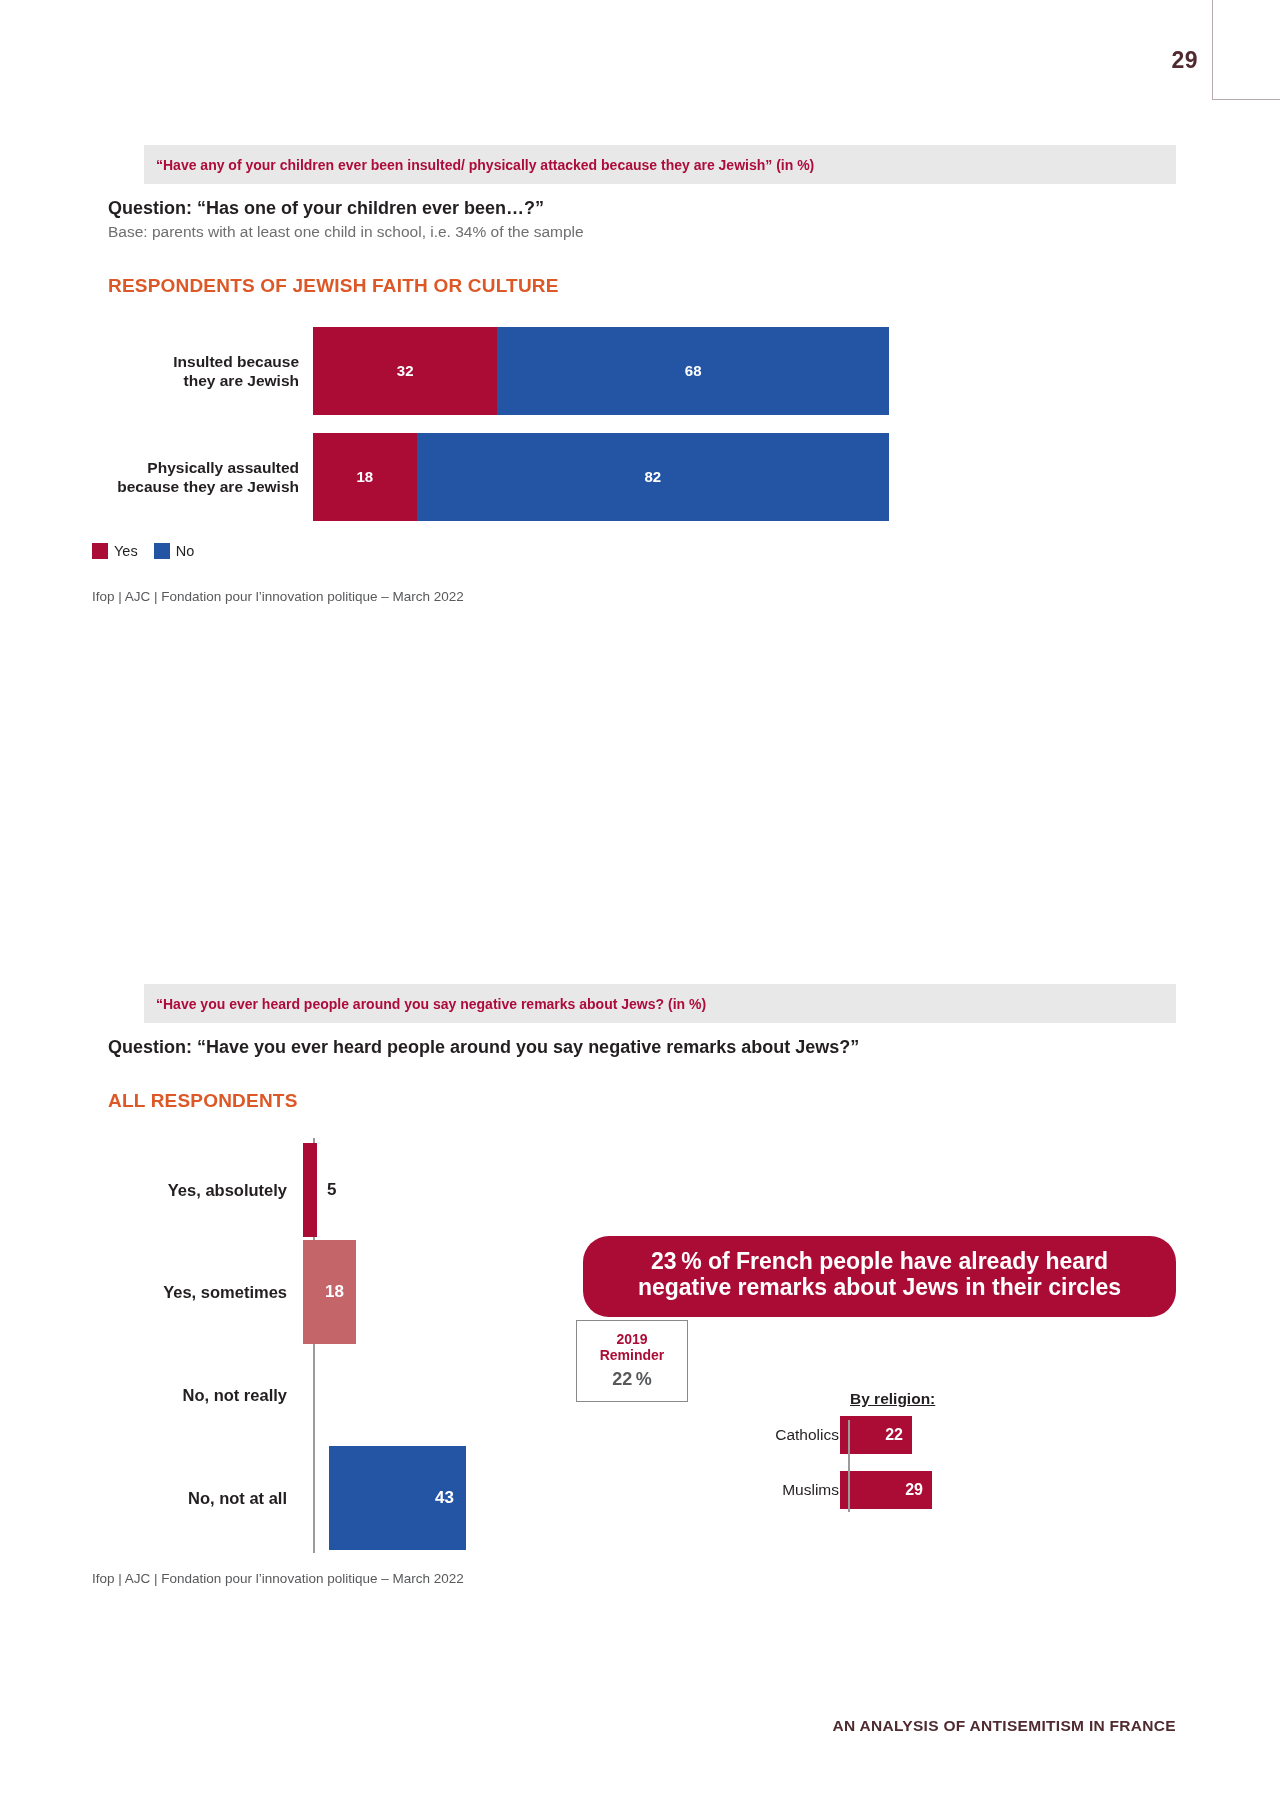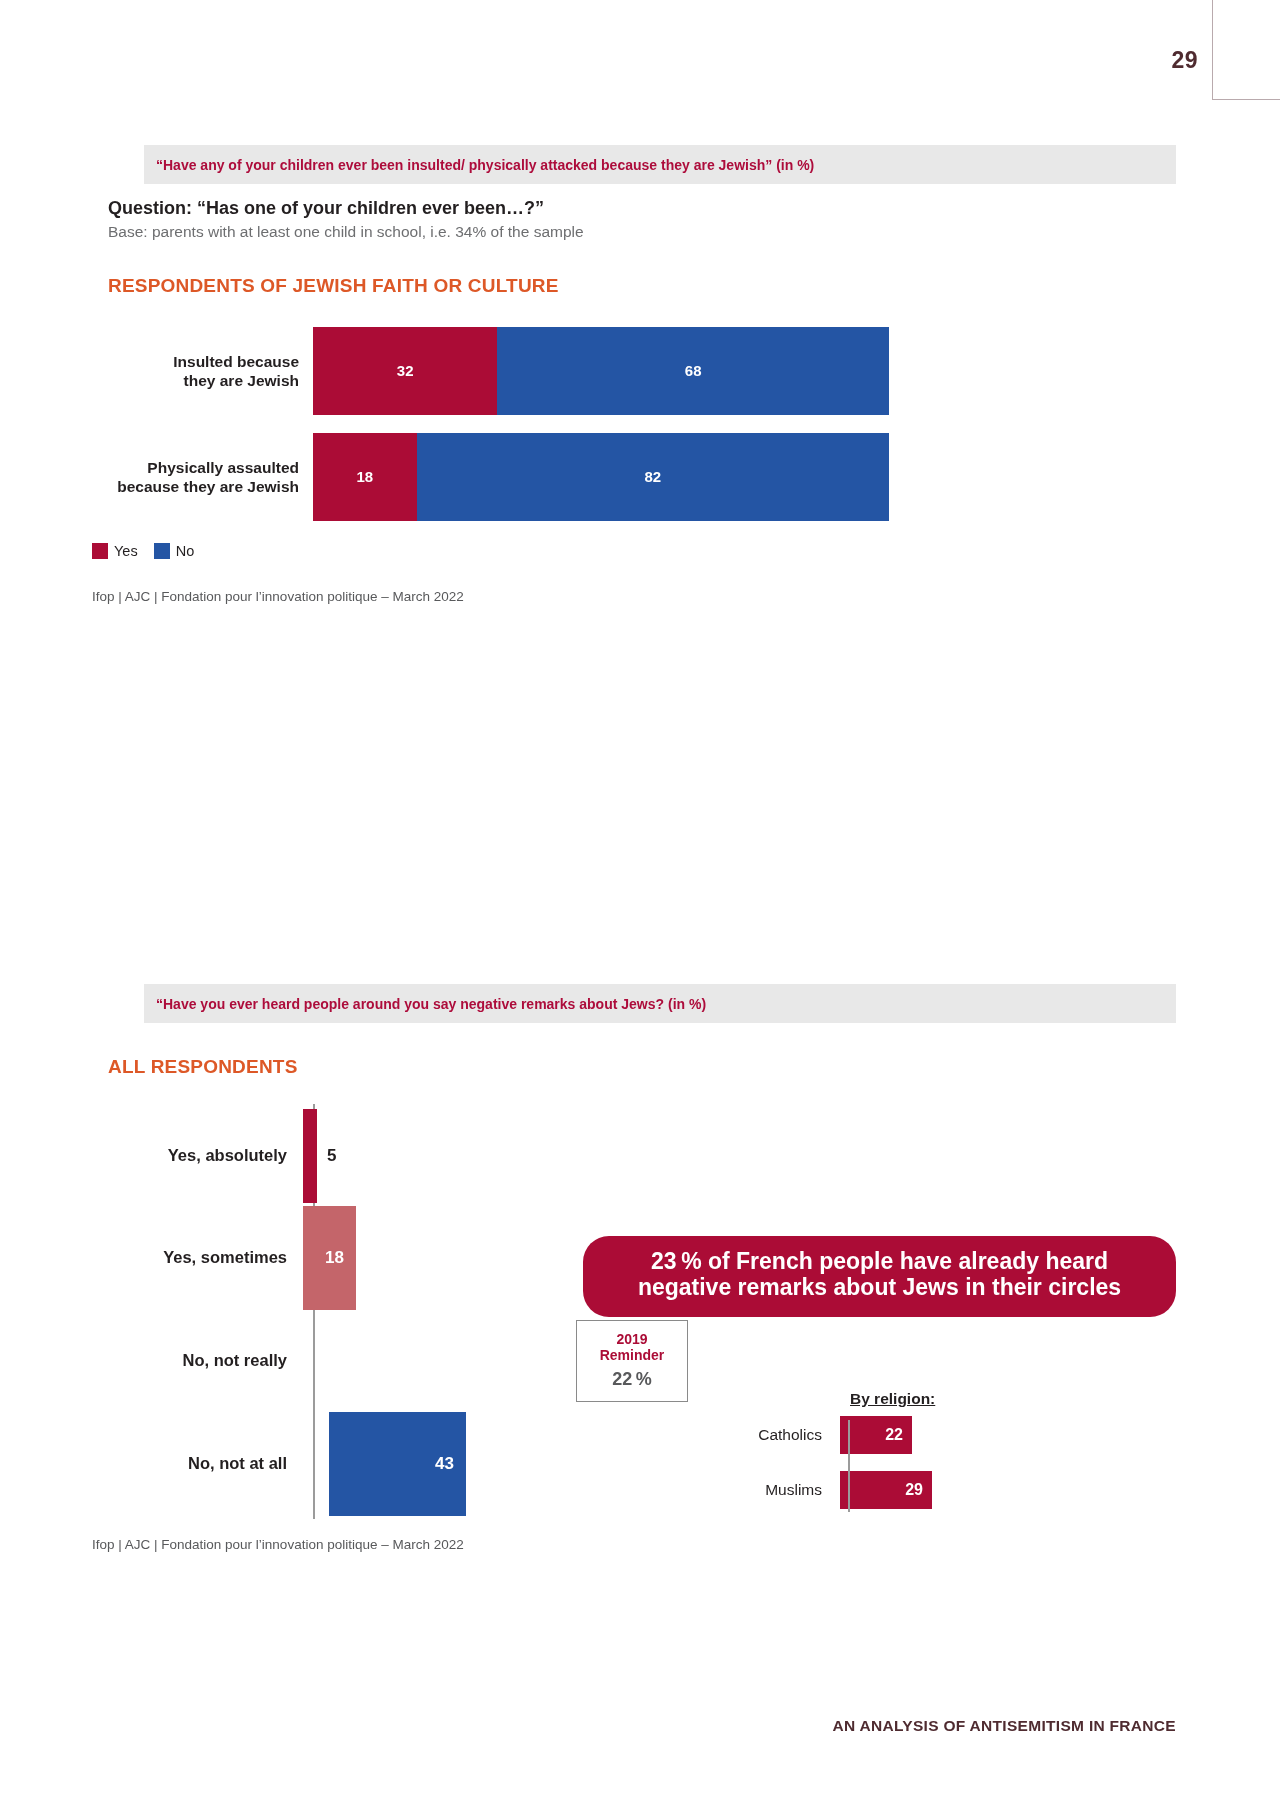--- a/index.html
+++ b/index.html
@@ -232,21 +232,21 @@
   }
   .religion-row {
     display: flex;
     align-items: center;
     height: 38px;
     margin-bottom: 17px;
   }
   .religion-label {
     width: 100px;
     text-align: right;
-    padding-right: 18px;
+    padding-right: 1px;
     font-size: 15.5px;
     color: #231f20;
   }
   .religion-bar {
     height: 38px;
     background: #ab0c36;
     color: #ffffff;
     font-size: 16px;
     font-weight: bold;
     display: flex;
@@ -318,20 +318,21 @@
     </div>
   </div>
 
   <div class="source-line">Ifop | AJC | Fondation pour l’innovation politique – March 2022</div>
 </div>
 
 <div class="section" style="top:984px;">
 
   <div class="section-title-bar">“Have you ever heard people around you say negative remarks about Jews? (in %)</div>
 
+  <div class="question-line">Question: “Have you ever heard people around you say negative remarks about Jews?”</div>
 
   <div class="group-header">ALL RESPONDENTS</div>
 
   <div class="bottom-chart">
     <div class="axis-line"></div>
 
     <div class="hbar-row" style="top:0px;">
       <div class="hbar-label">Yes, absolutely</div>
       <div class="hbar-wrap">
         <div class="hbar outside-value" style="width:14px;background:#ab0c36;height:94px;"></div>

